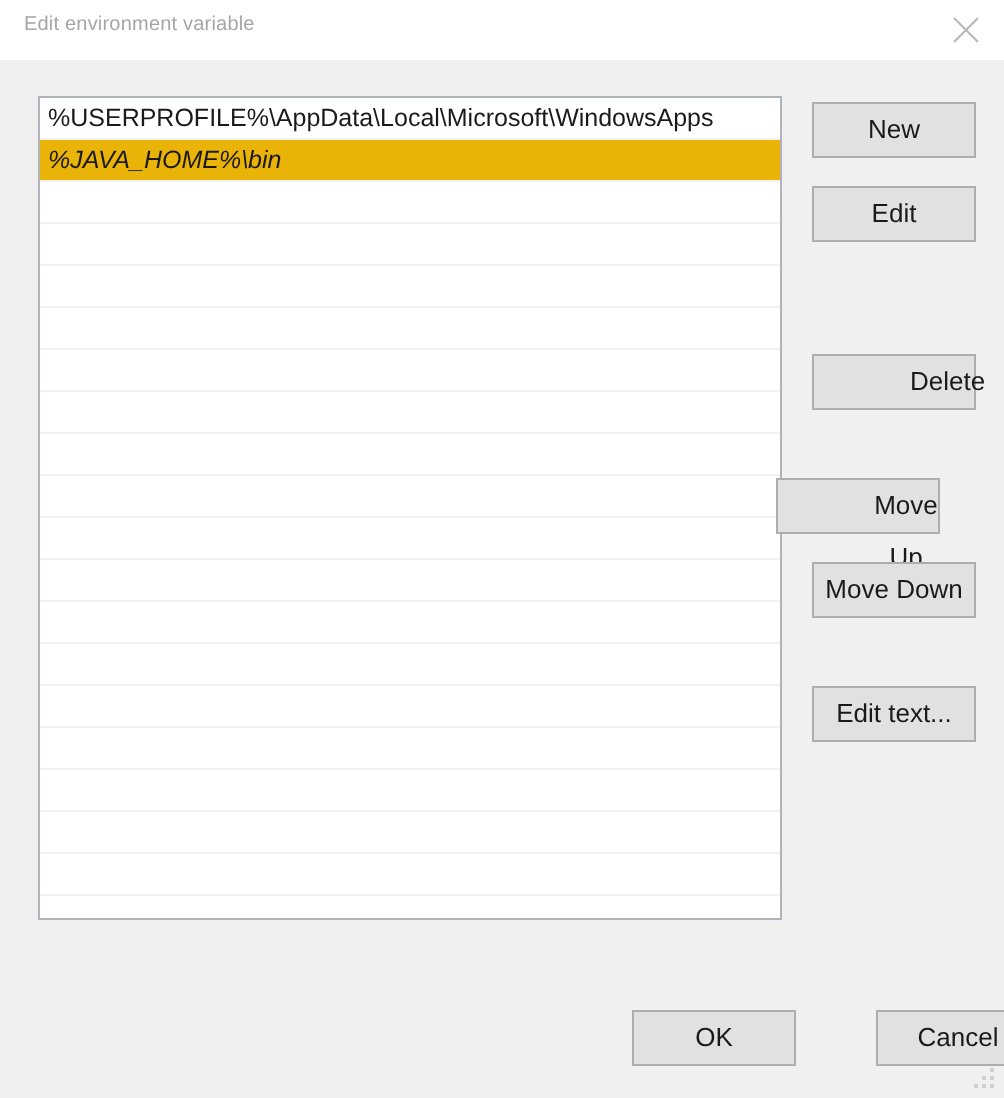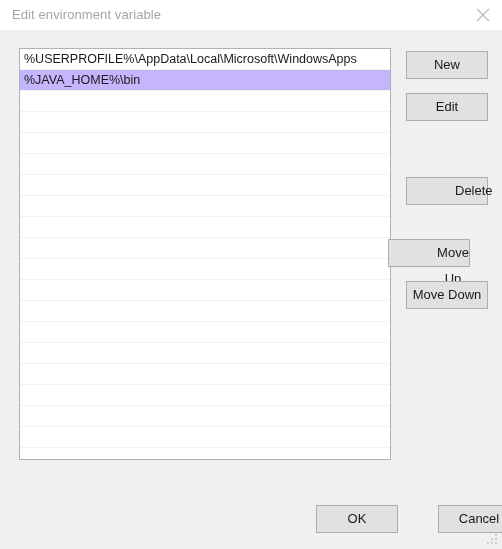--- a/index.html
+++ b/index.html
@@ -23,21 +23,21 @@
     left: 0; top: 0;
     width: 502px;
     height: 30px;
     background: #ffffff;
     box-sizing: border-box;
   }
   #title-text {
     position: absolute;
     left: 12px;
     top: 7px;
-    font-size: 13px;
+    font-size: 10px;
     color: #a6a6a6;
     white-space: nowrap;
     letter-spacing: 0.1px;
   }
   #close-button {
     position: absolute;
     right: 0;
     top: 0;
     width: 38px;
     height: 30px;
@@ -76,21 +76,22 @@
     box-sizing: border-box;
     border-bottom: 1px solid #f2f2f2;
     padding-left: 4px;
     font-size: 12.5px;
     color: #1a1a1a;
     white-space: nowrap;
     overflow: hidden;
     cursor: default;
   }
   .list-row.selected {
-    background: #c4b5fd;
+    background: #eab308;
+    font-style: italic;
   }
   .list-row.empty {
     color: transparent;
   }
 
   
   .btn {
     position: absolute;
     width: 82px;
     height: 28px;
@@ -164,20 +165,21 @@
       <div class="list-row empty"></div>
       <div class="list-row empty"></div>
       <div class="list-row empty"></div>
     </div>
 
   <button class="btn" id="btn-new">New</button>
   <button class="btn" id="btn-edit">Edit</button>
   <button class="btn" id="btn-delete">Delete</button>
   <button class="btn" id="btn-move-up">Move Up</button>
   <button class="btn" id="btn-move-down">Move Down</button>
+  <button class="btn" id="btn-edit-text">Edit text...</button>
 
   <button class="btn" id="btn-ok">OK</button>
   <button class="btn" id="btn-cancel">Cancel</button>
 
   <div id="resize-grip">
     <svg width="13" height="13" viewBox="0 0 13 13">
       <g fill="#cfcfcf">
         <rect x="9" y="1" width="2" height="2"></rect>
         <rect x="5" y="5" width="2" height="2"></rect>
         <rect x="9" y="5" width="2" height="2"></rect>

